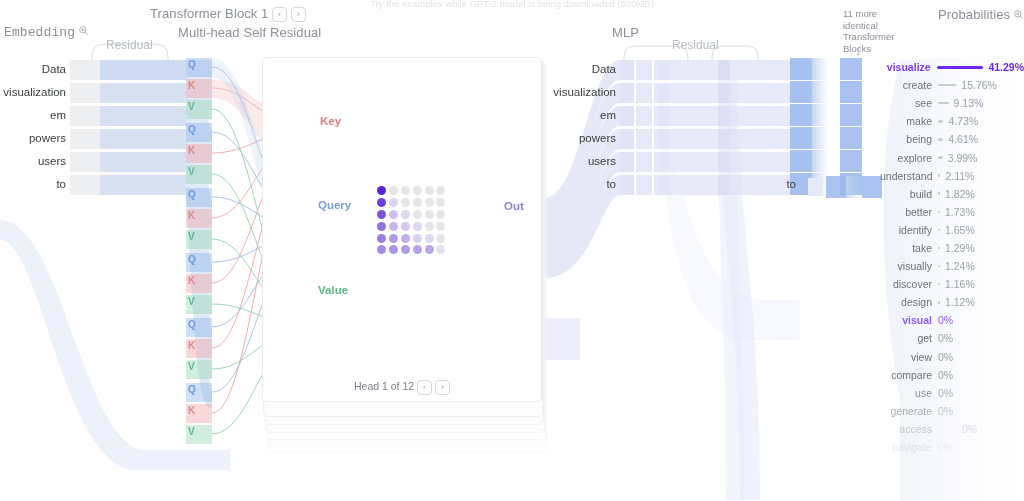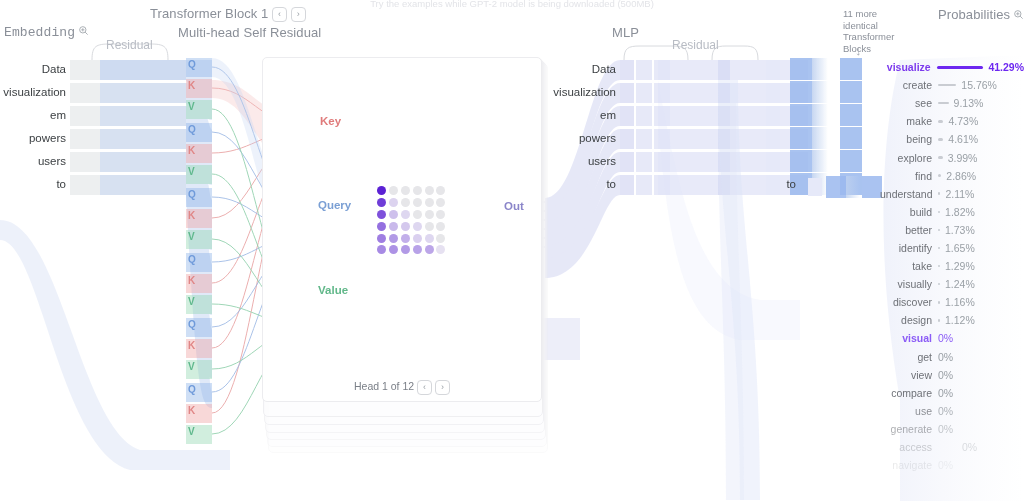--- a/index.html
+++ b/index.html
@@ -594,25 +594,20 @@
         <div class="pword">being</div>
         <div class="pbar" style="width: 5.35917px;"></div>
         <div class="pval">4.61%</div>
       </div>
       <div class="prow">
         <div class="pword">explore</div>
         <div class="pbar" style="width: 4.63841px;"></div>
         <div class="pval">3.99%</div>
       </div>
       <div class="prow">
-        <div class="pword">find</div>
-        <div class="pbar" style="width: 3.32478px;"></div>
-        <div class="pval">2.86%</div>
-      </div>
-      <div class="prow">
         <div class="pword">understand</div>
         <div class="pbar" style="width: 2.45289px;"></div>
         <div class="pval">2.11%</div>
       </div>
       <div class="prow">
         <div class="pword">build</div>
         <div class="pbar" style="width: 2.11577px;"></div>
         <div class="pval">1.82%</div>
       </div>
       <div class="prow">

